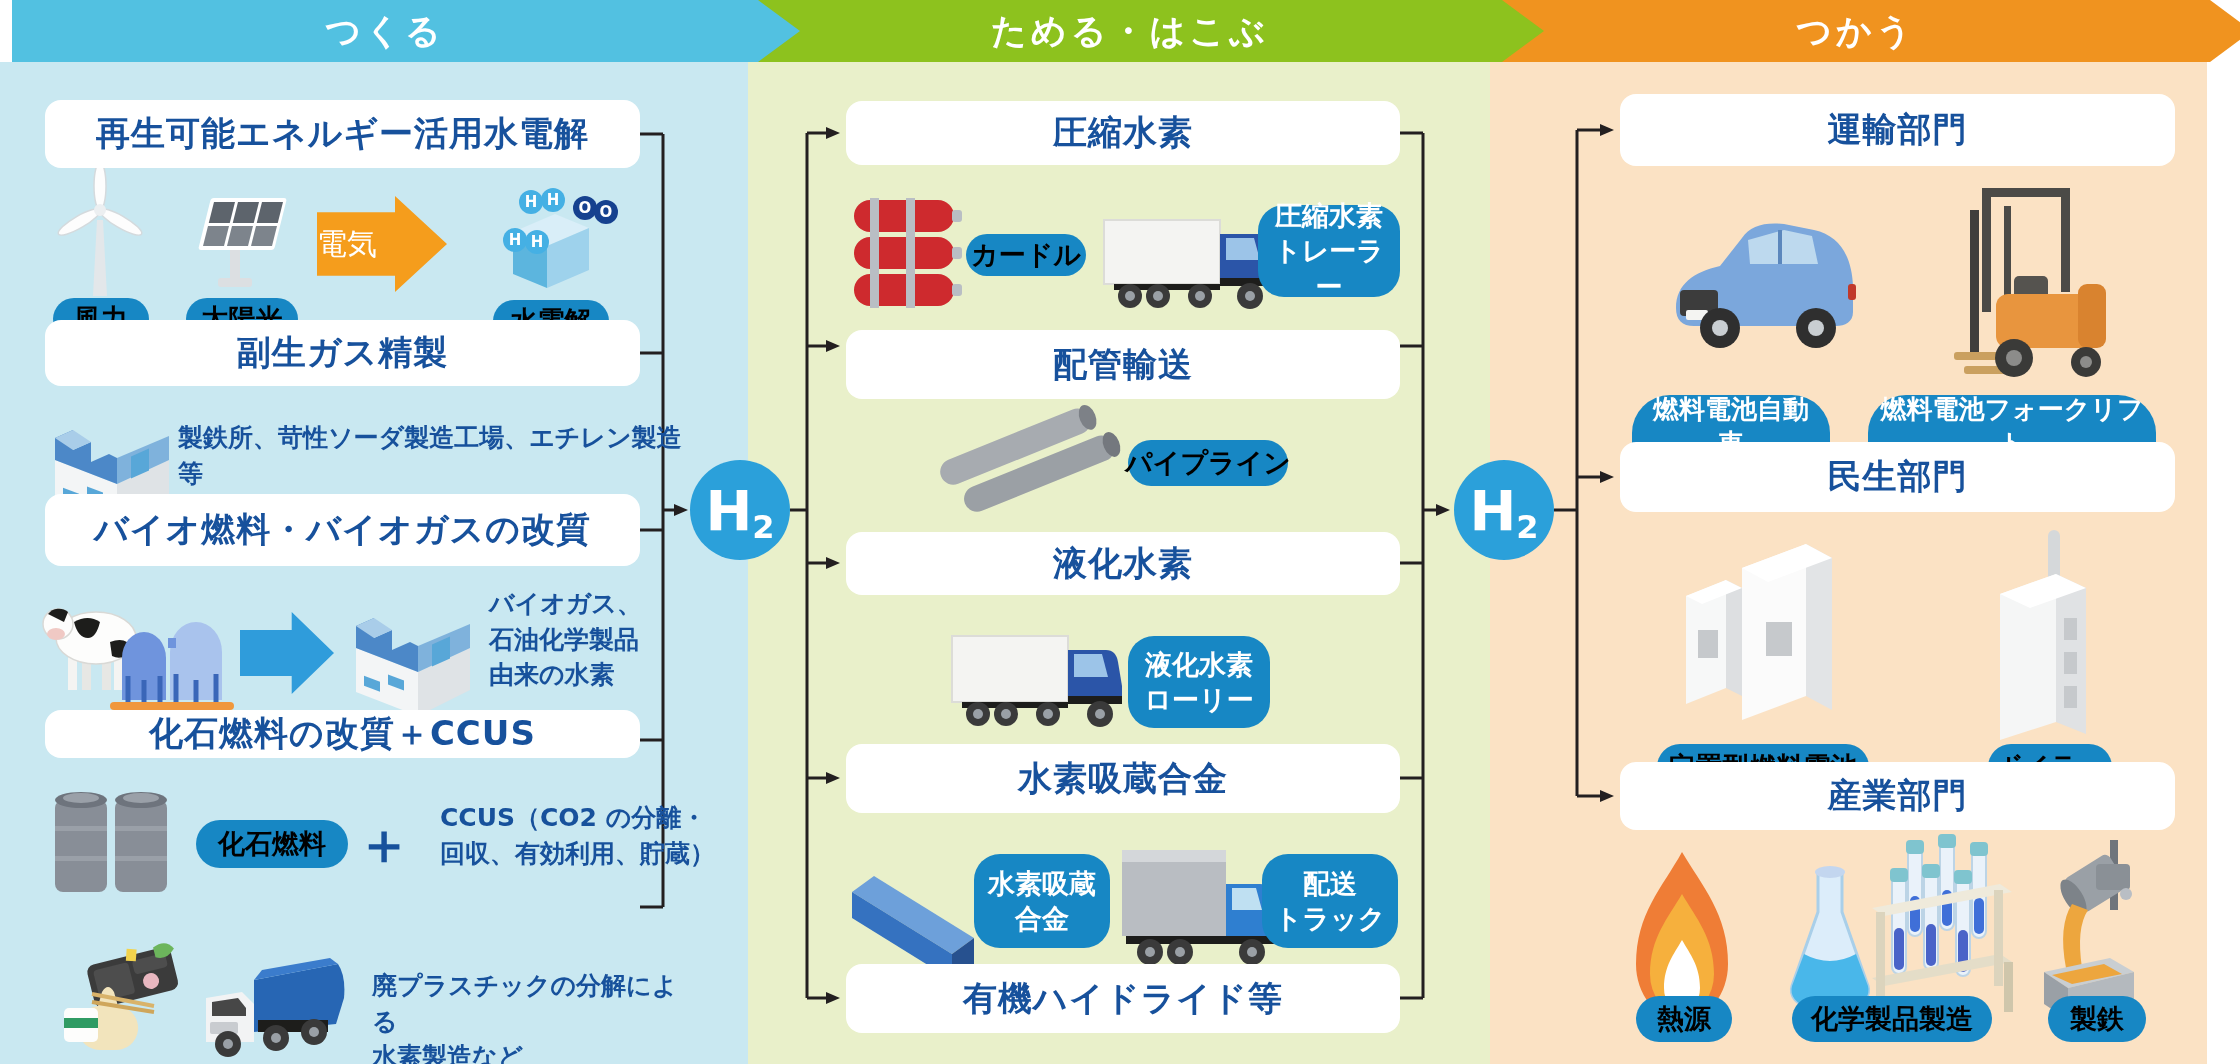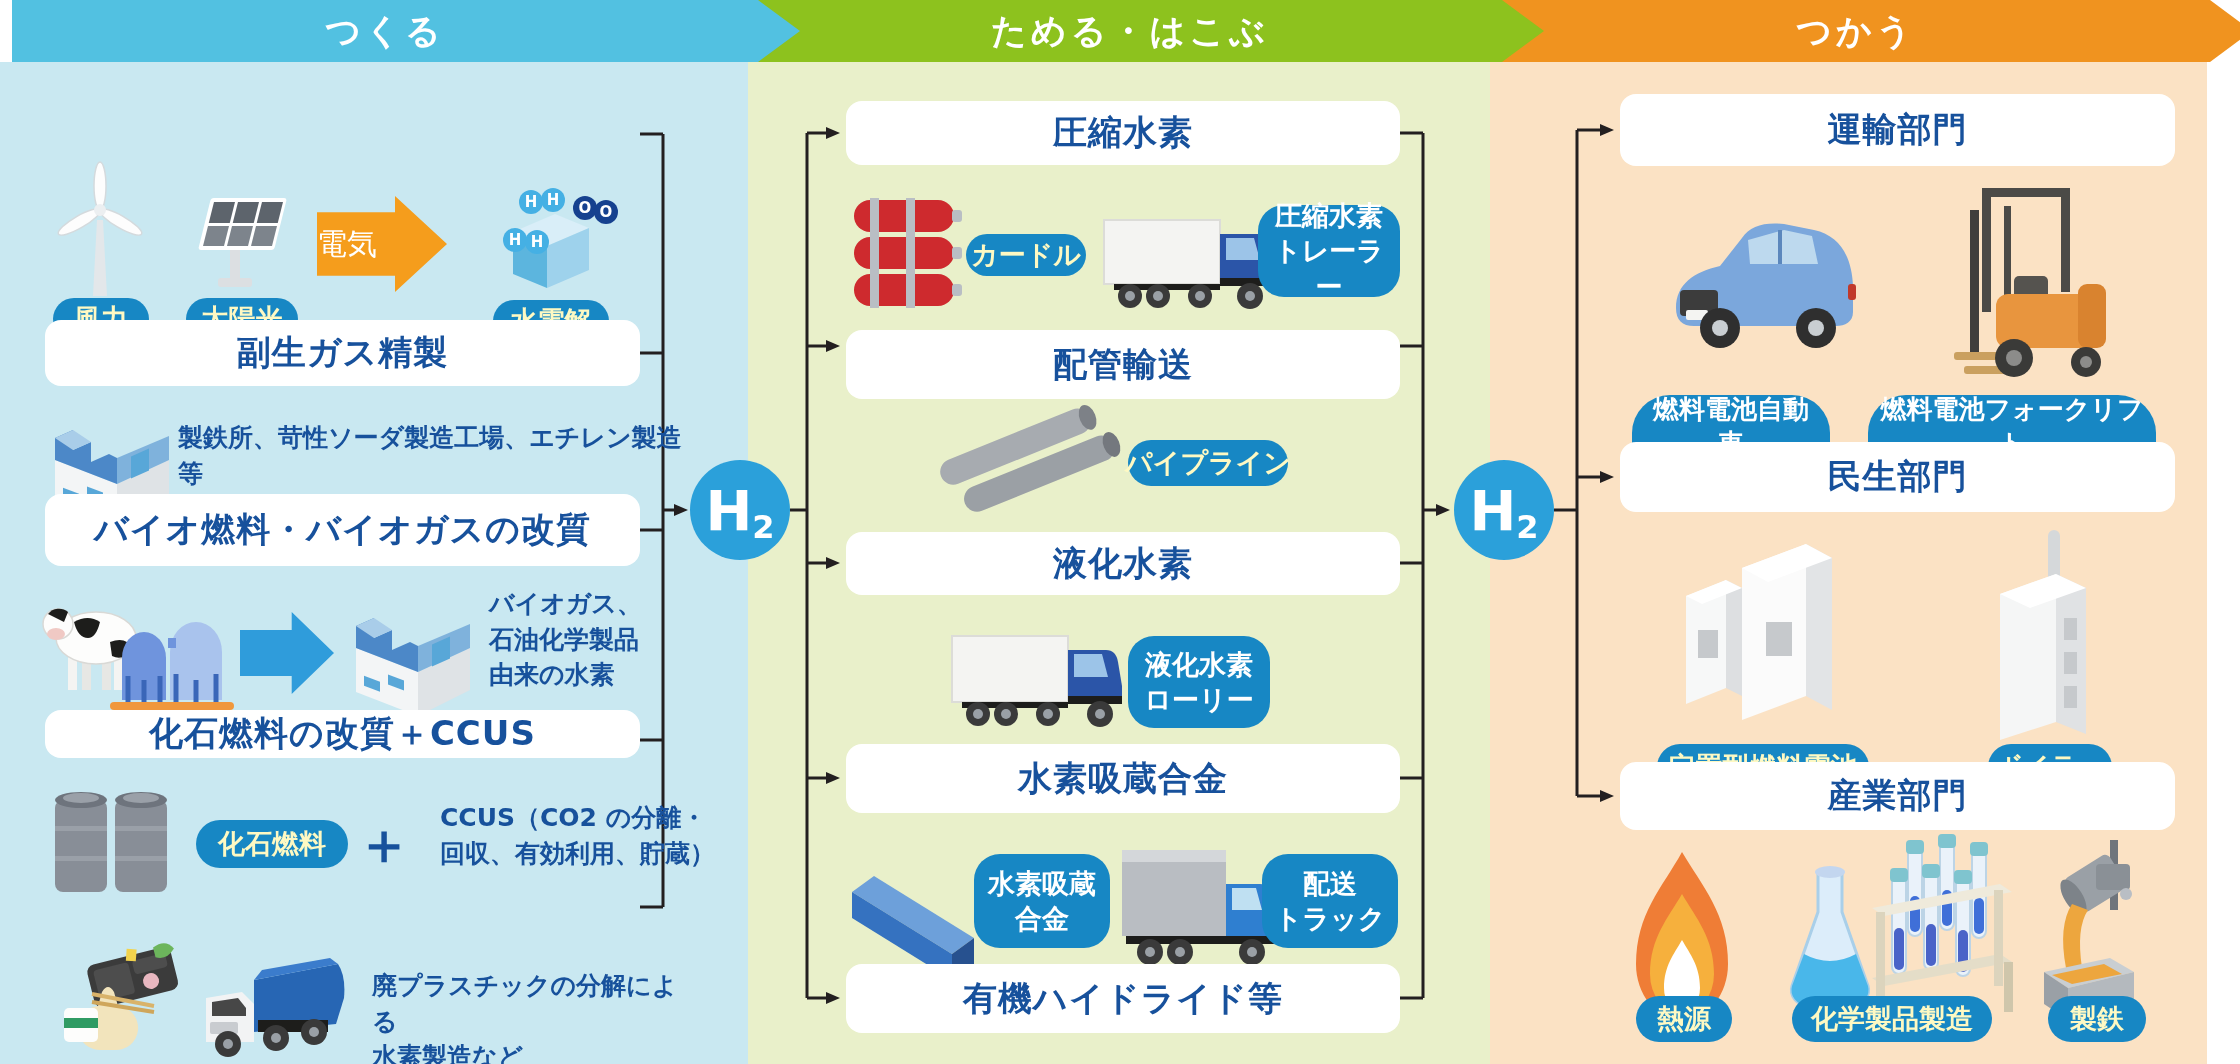--- a/index.html
+++ b/index.html
@@ -18,21 +18,21 @@
   .hseg{position:absolute;top:0;height:62px;display:flex;align-items:center;justify-content:center;
         color:#fff;font-weight:bold;font-size:35px;letter-spacing:4px;
         clip-path:polygon(0 0, calc(100% - 42px) 0, 100% 50%, calc(100% - 42px) 100%, 0 100%);
         padding-right:42px;margin-left:12px;}
   
   .panel{position:absolute;top:62px;height:1002px}
   
   .bar{position:absolute;background:#fff;border-radius:16px;display:flex;align-items:center;justify-content:center;
        font-weight:bold;color:var(--navy);font-size:34px;z-index:6;letter-spacing:1px}
   
-  .pill{position:absolute;background:var(--pill_blue);color:#fef9c3;border-radius:999px;display:flex;align-items:center;
+  .pill{position:absolute;background:var(--pill_blue);color:#000000;border-radius:999px;display:flex;align-items:center;
         justify-content:center;font-weight:bold;font-size:27px;z-index:6;white-space:nowrap}
   .tag{position:absolute;background:var(--pill_blue);color:#fff;border-radius:26px;display:flex;align-items:center;
        justify-content:center;text-align:center;font-weight:bold;font-size:27px;line-height:1.3;
        white-space:pre-line;z-index:6;padding:6px 10px}
   .tag-lg{border-radius:38px;font-size:26px}
   
   .desc{position:absolute;color:var(--navy);font-weight:bold;font-size:25px;line-height:1.42;
         white-space:pre-line;z-index:6}
   .plus{position:absolute;color:var(--navy);font-weight:bold;font-size:56px;z-index:6;line-height:1}
   
@@ -96,20 +96,23 @@
 
   <div class="h2c" style="left:690px;top:460px">
     <span>H</span>
       <sub>2</sub>
   </div>
   <div class="h2c" style="left:1454px;top:460px">
     <span>H</span>
       <sub>2</sub>
   </div>
 
+  <div class="bar" style="left:45px;top:100px;width:595px;height:68px">
+    <span>再生可能エネルギー活用水電解</span>
+  </div>
 
   <svg class="ic" style="left:58px;top:170px" width="84" height="128" viewBox="0 0 84 128">
     <path d="M39 50 L45 50 L49 126 L35 126 Z" fill="#e3e7ea"></path>
     <g fill="#fdfdfd" stroke="#d4dadd" stroke-width="1.5">
       <ellipse cx="42" cy="16" rx="6" ry="24"></ellipse>
       <ellipse cx="42" cy="16" rx="6" ry="24" transform="rotate(120 42 40)"></ellipse>
       <ellipse cx="42" cy="16" rx="6" ry="24" transform="rotate(240 42 40)"></ellipse>
     </g>
     <circle cx="42" cy="40" r="6" fill="#eceff1"></circle>
   </svg>

